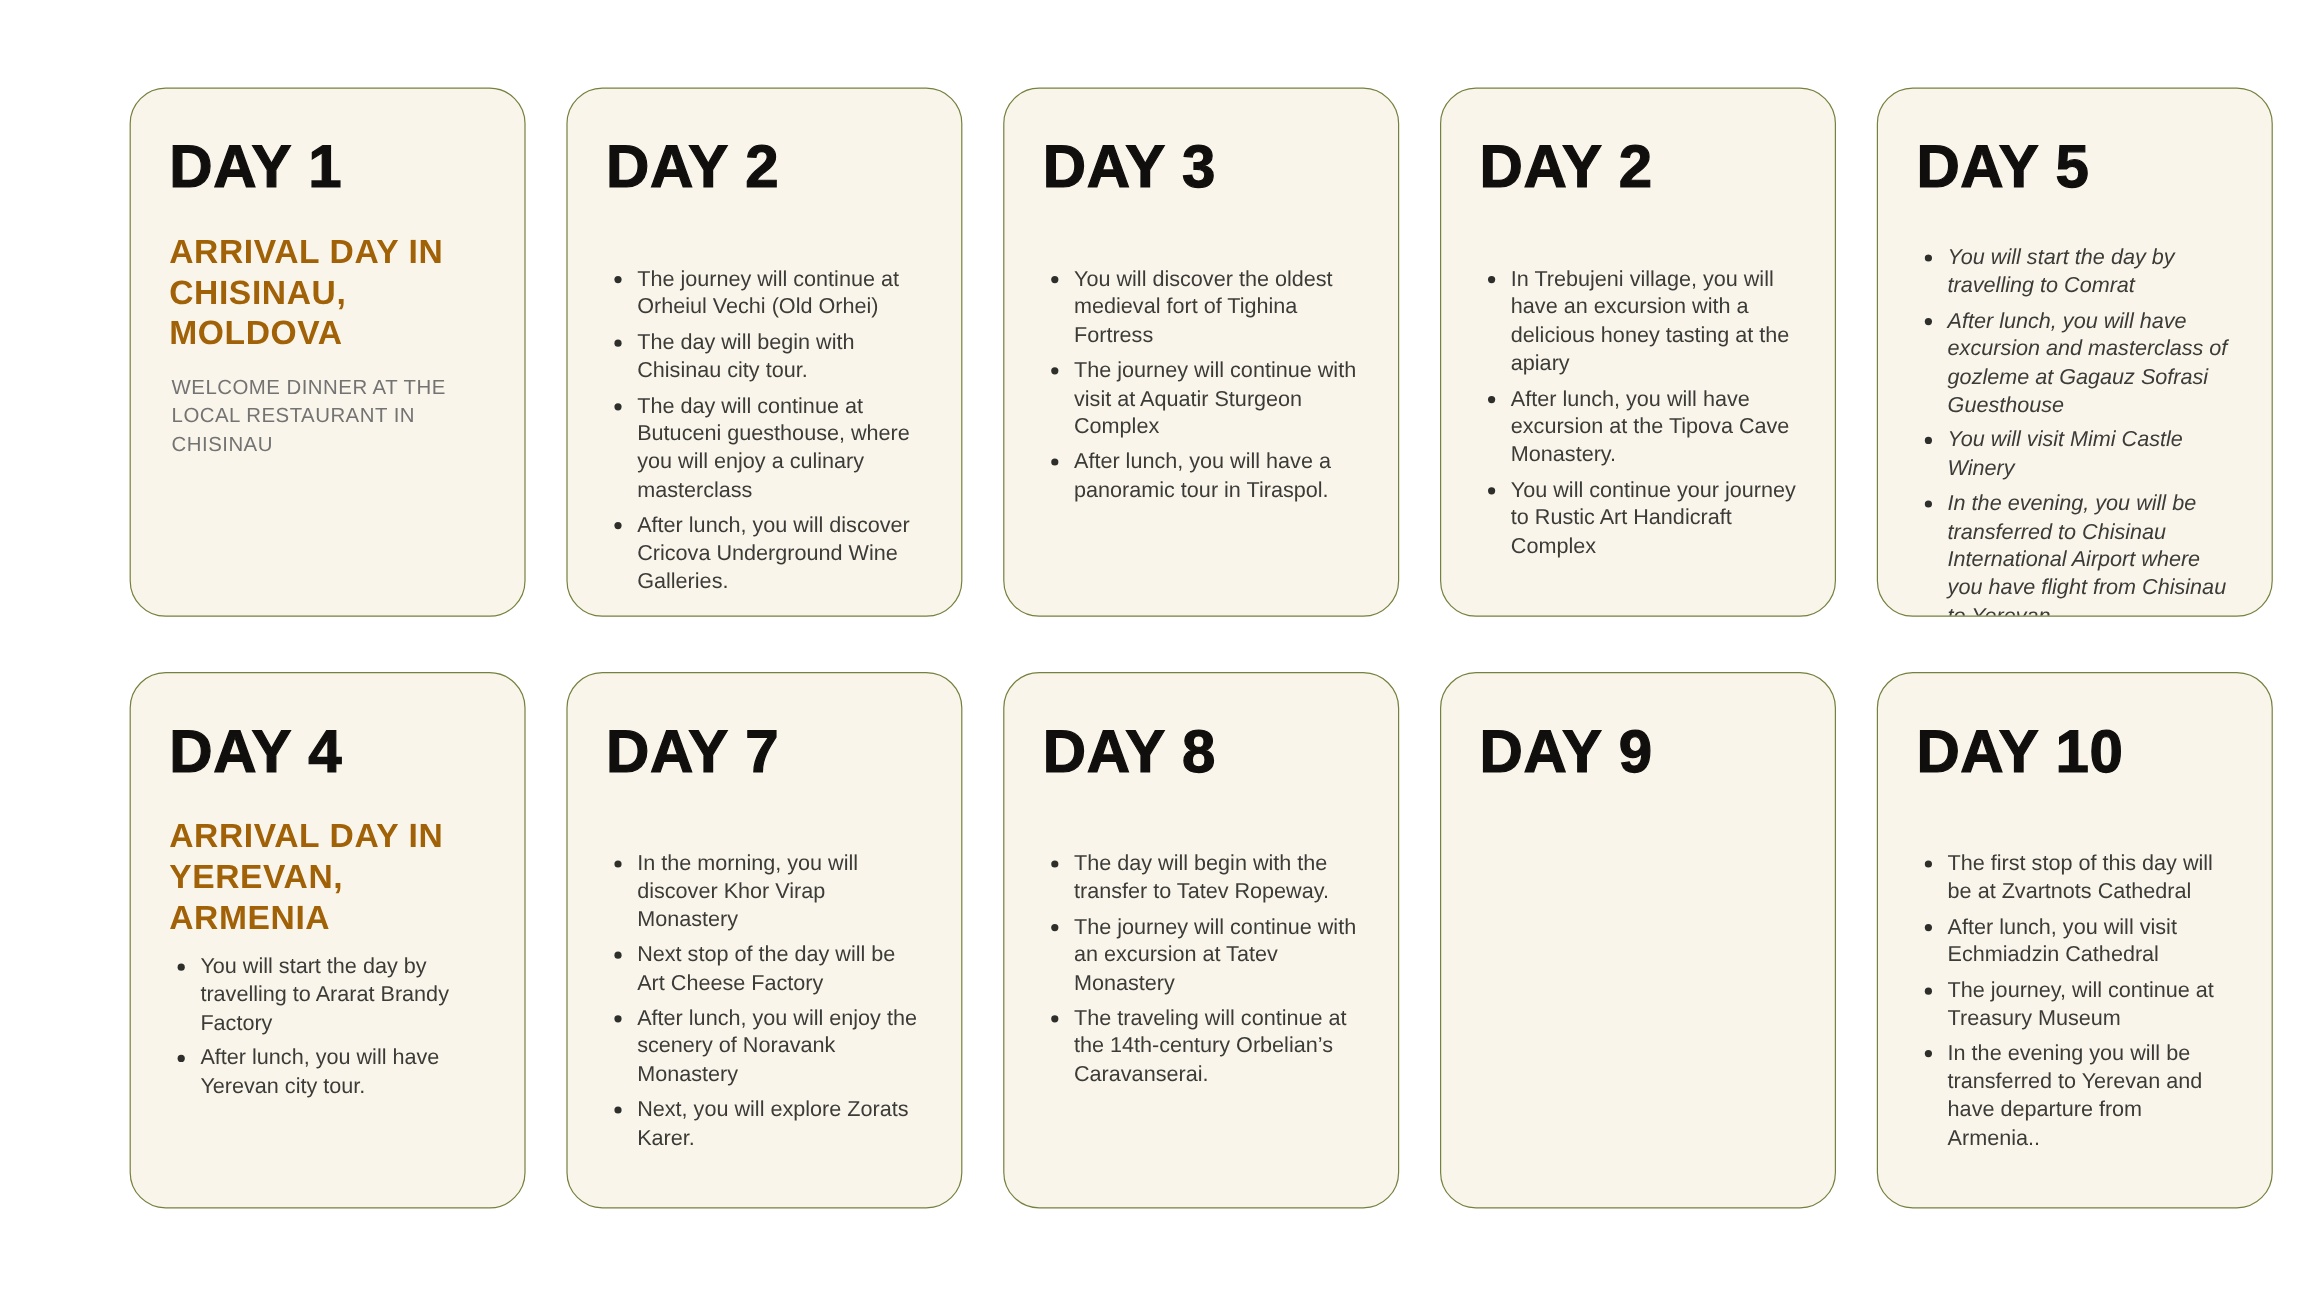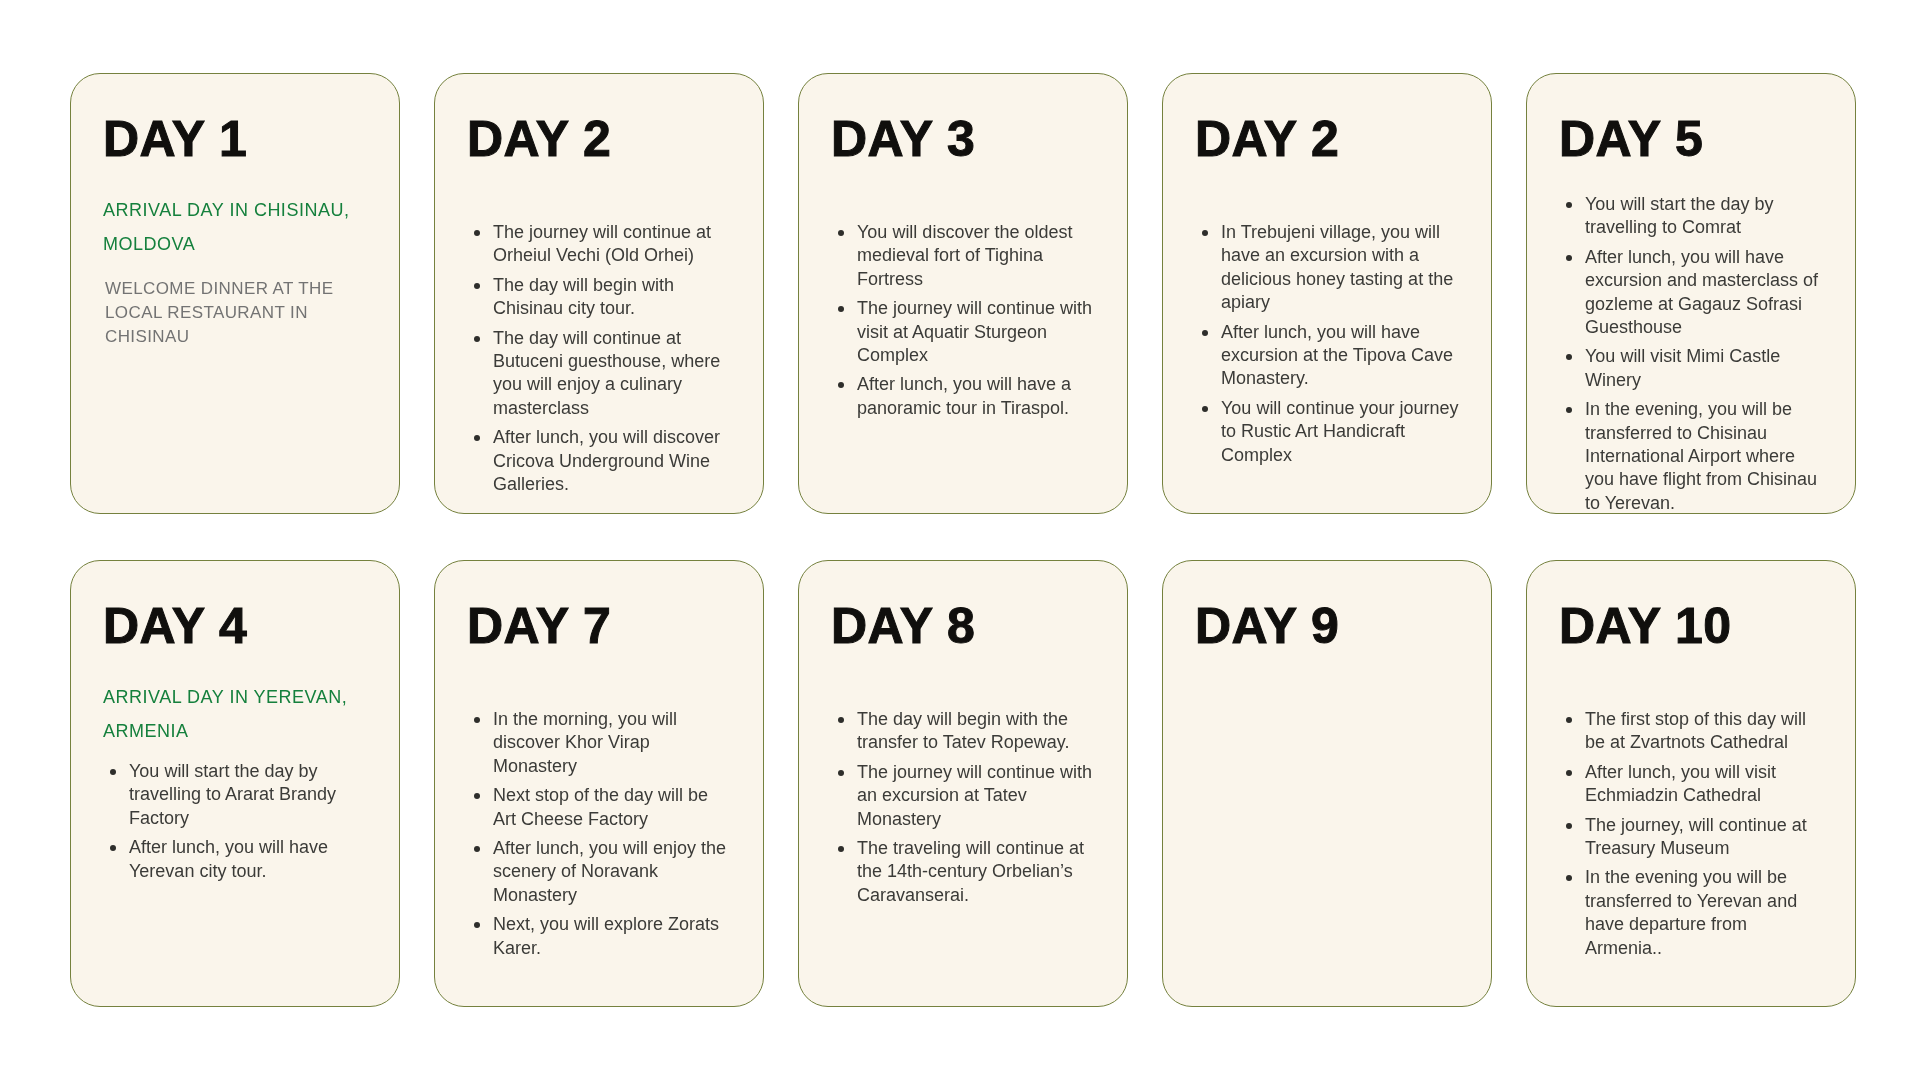--- a/index.html
+++ b/index.html
@@ -9,63 +9,63 @@
     background: #ffffff;
     font-family: "Liberation Sans", sans-serif;
     overflow: hidden;
   }
   .board {
     display: grid;
     grid-template-columns: repeat(5, 330px);
     grid-template-rows: 441px 447px;
     column-gap: 34px;
     row-gap: 46px;
-    padding: 73px 0 0 70px;
+    padding: 73px 0 0 108px;
   }
   .card {
     background: #FAF5EB;
     border: 1.5px solid #75813E;
     border-radius: 30px;
     padding: 38px 32px 8px 32px;
     overflow: hidden;
   }
   .card-title {
     margin: 0;
     font-size: 50px;
     line-height: 1.1;
     font-weight: 700;
     letter-spacing: 0.5px;
     color: #100F0D;
     -webkit-text-stroke: 1px #100F0D;
   }
   .card-subtitle {
     margin: 26px 0 0 0;
-    font-size: 18px;
+    font-size: 28px;
     line-height: 34px;
-    font-weight: 400;
+    font-weight: 700;
     letter-spacing: 0.5px;
-    color: #15803d;
+    color: #a16207;
   }
   .card-note {
     margin: 16px 0 0 2px;
     font-size: 17px;
     line-height: 24px;
     letter-spacing: 0.4px;
     color: #737373;
   }
   ul.bullets {
     list-style: none;
     margin: 54px 0 0 0;
     padding: 0;
     display: flex;
     flex-direction: column;
     gap: 6px;
   }
   ul.bullets.after-subtitle { margin-top: 12px; }
-  ul.bullets.tight { margin-top: 26px; }
+  ul.bullets.tight { margin-top: 36px; font-style: italic; }
   ul.bullets li {
     position: relative;
     padding-left: 26px;
     font-size: 18px;
     line-height: 1.3;
     color: #3B3B38;
   }
   ul.bullets li::before {
     content: "";
     position: absolute;

